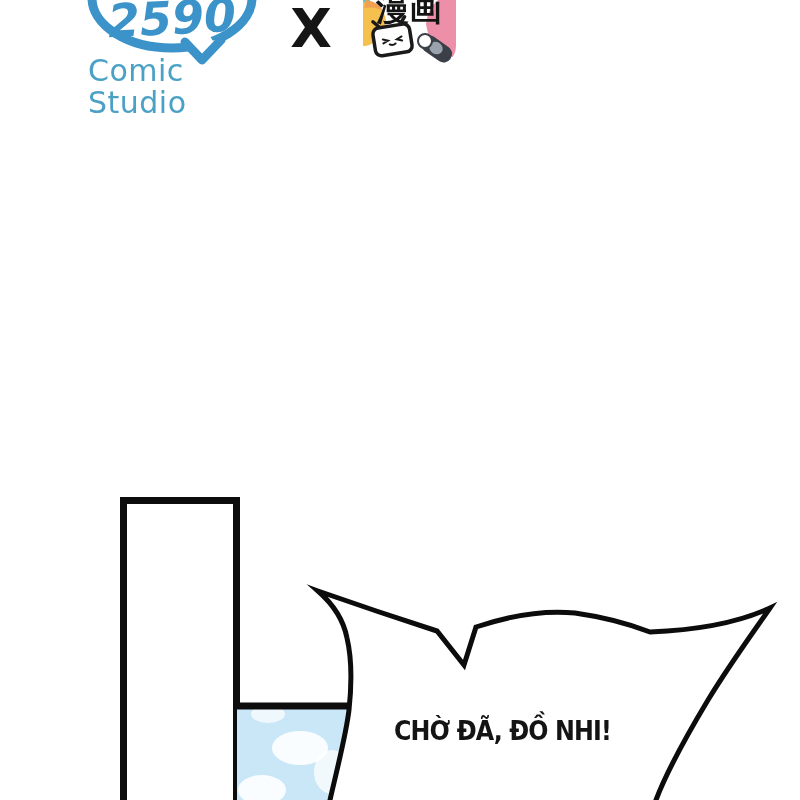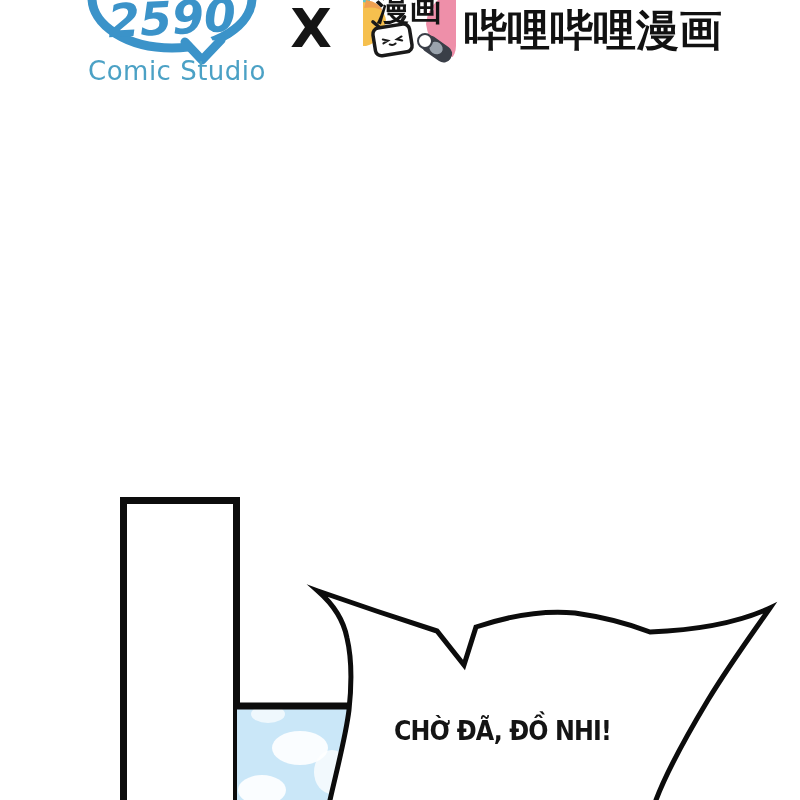--- a/index.html
+++ b/index.html
@@ -4,21 +4,21 @@
 <style>
   html,body{margin:0;padding:0;background:#ffffff;}
   #canvas{
     position:relative;width:800px;height:800px;background:#ffffff;
     overflow:hidden;font-family:"DejaVu Sans",sans-serif;
   }
   
   .studio-logo-svg{position:absolute;left:84px;top:0;width:186px;height:70px;overflow:hidden;}
   .studio-label{
     position:absolute;left:88px;top:55px;width:190px;
-    font-size:26px;line-height:32px;color:#4ba1c5;letter-spacing:.5px;
+    font-size:30px;line-height:32px;color:#4ba1c5;letter-spacing:.5px;
     font-family:"DejaVu Sans",sans-serif;font-weight:400;
   }
   .collab-x{
     position:absolute;left:285px;top:0;width:52px;height:60px;
     font-size:54px;line-height:58px;font-weight:900;color:#151515;
     text-align:center;font-family:"DejaVu Sans",sans-serif;
   }
   .bili-icon-svg{position:absolute;left:362px;top:0;width:95px;height:66px;overflow:hidden;}
   .publisher-title{
     position:absolute;left:464px;top:4px;width:330px;
@@ -76,21 +76,20 @@
       </g>
       <g>
         <g transform="rotate(35 74 48)">
           <rect x="58" y="40" width="34" height="17" rx="8" fill="#3a3f48"></rect>
           <ellipse cx="74" cy="48" rx="7" ry="6" fill="#9aa3ad"></ellipse>
         </g>
         <circle cx="63" cy="41" r="7" fill="#ffffff" stroke="#3a3f48" stroke-width="2"></circle>
       </g>
     </g>
   </svg>
-  <div class="publisher-title">哔哩哔哩漫画</div>
 
   <svg class="comic-svg" viewBox="0 0 800 800" xmlns="http://www.w3.org/2000/svg">
     <defs>
       <clipPath id="skyClip">
           <rect x="237" y="706" width="118" height="94"></rect>
         </clipPath>
     </defs>
 
     <rect x="123.5" y="500.5" width="113" height="320" fill="#ffffff" stroke="#0c0c0c" stroke-width="7"></rect>
 

